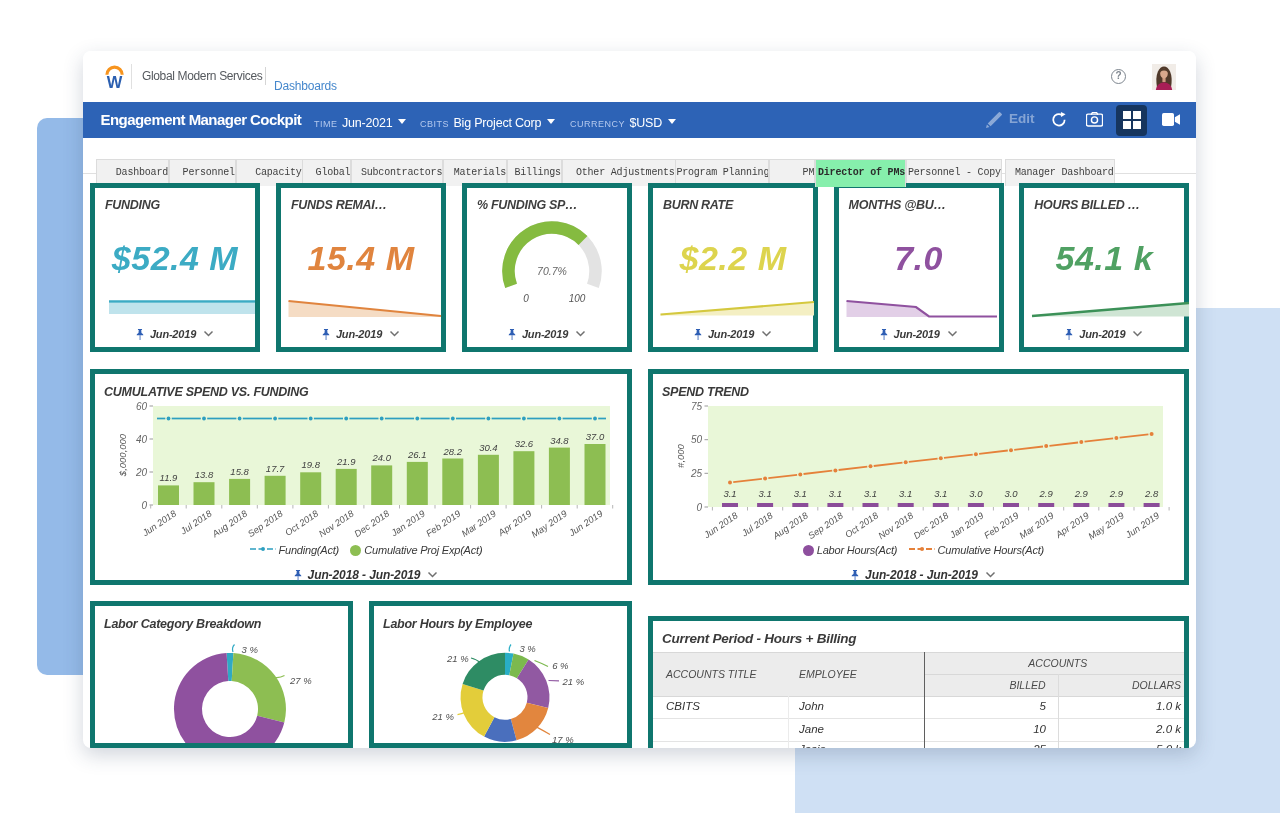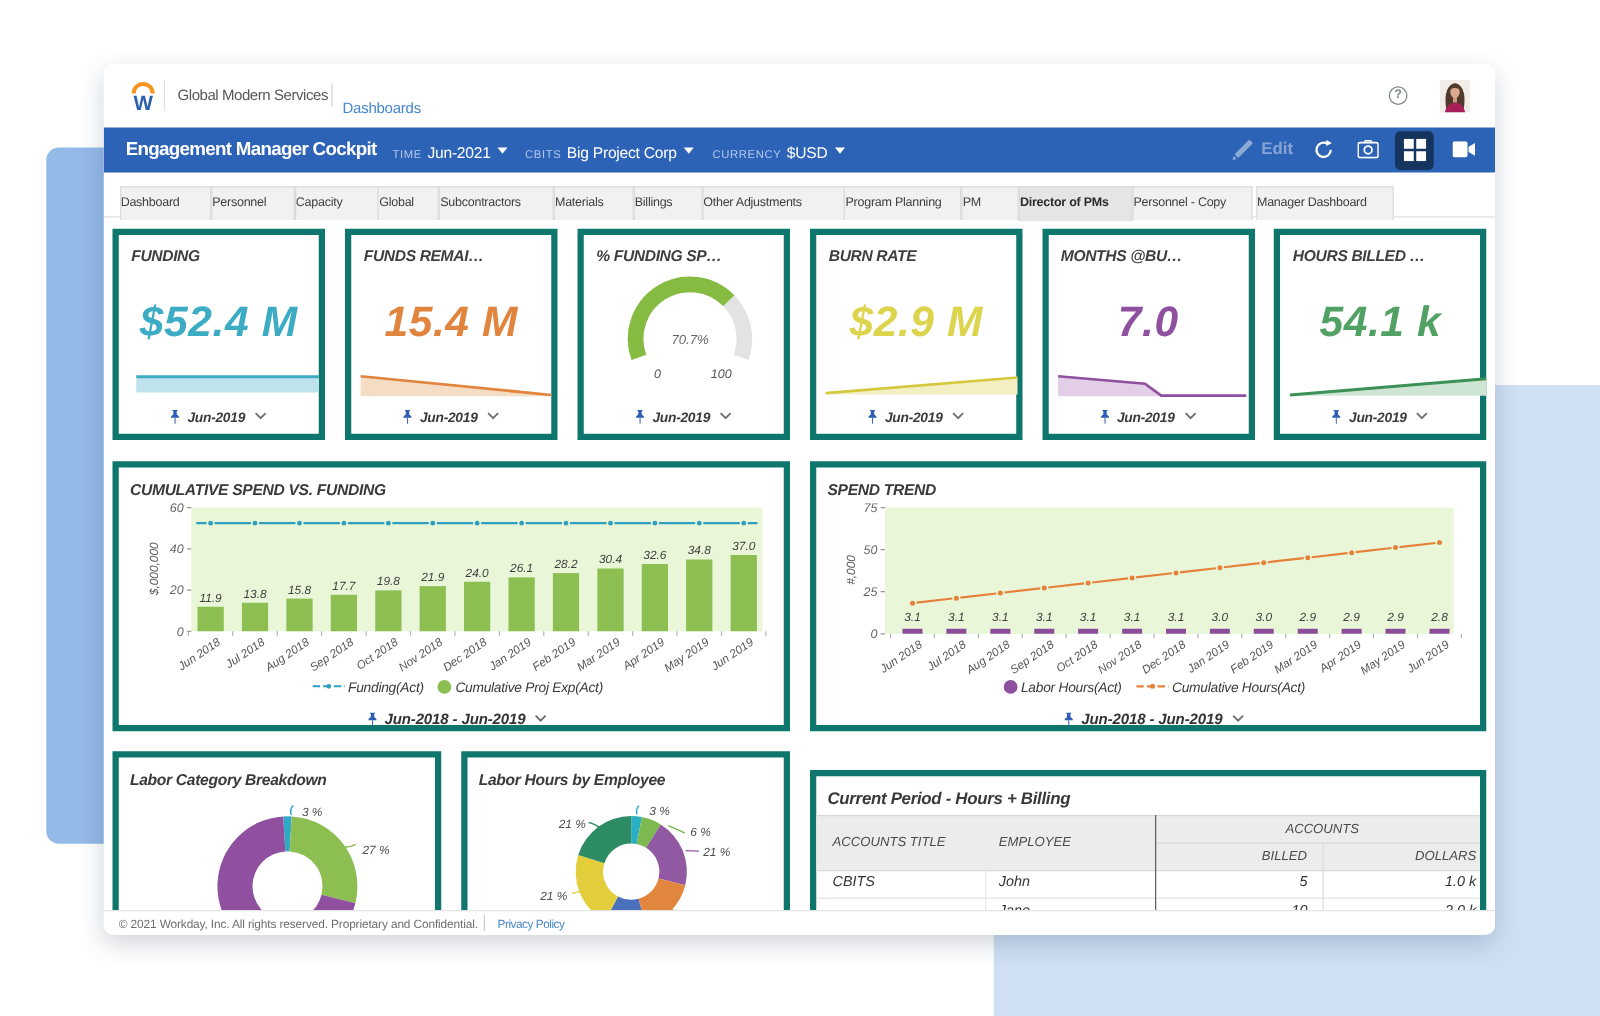--- a/index.html
+++ b/index.html
@@ -19,22 +19,22 @@
 .avatar { position:absolute; left:1069px; top:13px; width:24px; height:26px; }
 
 .bluebar { position:absolute; left:0; top:51px; width:1113px; height:36px; background:#2d63b6; color:#fff; }
 .bb-title { position:absolute; left:17.5px; top:8.5px; font-size:15px; font-weight:bold; letter-spacing:-0.55px; }
 .bb-lbl { font-size:9px; color:#b4c9ee; letter-spacing:0.5px; }
 .bb-val { font-size:12.5px; letter-spacing:-0.2px; color:#ffffff; }
 .bb-item { position:absolute; top:10.5px; white-space:nowrap; }
 .caret { display:inline-block; width:0; height:0; border-left:4.5px solid transparent; border-right:4.5px solid transparent; border-top:5.5px solid #fff; vertical-align:middle; margin-left:6px; margin-bottom:2px; }
 
 .tabs { position:absolute; left:0; top:96px; width:1113px; height:27px; border-bottom:1px solid #e0e0e0; }
-.tab { position:absolute; top:2px; height:27px; background:#f1f1f1; border:1px solid #dcdcdc; border-bottom:none; font-size:10px; letter-spacing:-0.2px; color:#3f3f3f; text-align:left; line-height:26px; white-space:nowrap; overflow:hidden; }
-.tab.active { background:#e5e5e5; color:#2b2b2b; font-weight:bold; height:28px; z-index:2; position:absolute; }
+.tab { position:absolute; top:12px; height:27px; background:#f1f1f1; border:1px solid #dcdcdc; border-bottom:none; font-size:10px; letter-spacing:-0.2px; color:#3f3f3f; text-align:right; line-height:26px; white-space:nowrap; overflow:hidden;font-family:Liberation Mono, monospace; }
+.tab.active { background:#86efac; color:#2b2b2b; font-weight:bold; height:28px; z-index:2; position:absolute; }
 
 .card { position:absolute; background:#fff; border:5px solid #0f766e;font-style:italic; }
 .kpi-title { position:absolute; left:10px; top:10px; font-size:12.5px; font-weight:bold; color:#3f3f3f; letter-spacing:-0.3px; }
 .kpi-val { position:absolute; left:0; width:100%; top:40px; height:60px; text-align:center; font-size:34px; font-weight:bold; line-height:60px; letter-spacing:0.5px; }
 .kpi-foot { position:absolute; left:0; bottom:7px; width:100%; text-align:center; font-size:11px; letter-spacing:-0.2px; color:#3a3a3a; font-weight:bold; }
 .chart-title { position:absolute; left:9px; top:11px; font-size:12.5px; letter-spacing:-0.25px; font-weight:bold; color:#3a3a3a; }
 .pin { display:inline-block; vertical-align:-2px; margin-right:6px; }
 .chev { display:inline-block; vertical-align:1px; margin-left:7px; }
 
 .winfooter { position:absolute; left:0; top:677px; width:1113px; height:20px; background:#ffffff; border-top:1px solid #e4e4e4; font-size:10px; letter-spacing:-0.1px; color:#6e6e6e; z-index:5; }
@@ -154,21 +154,21 @@
           </svg>
           <div class="kpi-foot"><svg class="pin" width="8" height="11.5" viewBox="0 0 9 13">
               <path d="M2.2 0 h4.6 v1.2 h-0.9 l0.3 3.2 c1.2 0.5 2 1.4 2.1 2.6 h-7.6 c0.1 -1.2 0.9 -2.1 2.1 -2.6 l0.3 -3.2 h-0.9 z" fill="#2e5eb4"></path>
               <rect x="4.1" y="7" width="0.9" height="5.6" fill="#2e5eb4"></rect>
             </svg>Jun-2019<svg class="chev" width="11" height="7" viewBox="0 0 11 7">
               <polyline points="1.5,1.5 5.5,5.5 9.5,1.5" fill="none" stroke="#707070" stroke-width="1.5"></polyline>
             </svg></div>
         </div>
         <div class="card" style="left:565px;top:132px;width:170px;height:169px;">
           <div class="kpi-title">BURN RATE</div>
-          <div class="kpi-val" style="color:#ddd44e">$2.9 M</div>
+          <div class="kpi-val" style="color:#ddd44e">$2.2 M</div>
           <svg style="position:absolute;left:6px;top:108px;" width="160" height="22" viewBox="0 0 160 22">
             <path d="M1.5 18.5 L155 6 L155 19.5 L1.5 19.5 Z" fill="#f4efc3"></path>
             <path d="M1.5 18.5 L155 6" stroke="#d4c83e" stroke-width="2.2" fill="none"></path>
           </svg>
           <div class="kpi-foot"><svg class="pin" width="8" height="11.5" viewBox="0 0 9 13">
               <path d="M2.2 0 h4.6 v1.2 h-0.9 l0.3 3.2 c1.2 0.5 2 1.4 2.1 2.6 h-7.6 c0.1 -1.2 0.9 -2.1 2.1 -2.6 l0.3 -3.2 h-0.9 z" fill="#2e5eb4"></path>
               <rect x="4.1" y="7" width="0.9" height="5.6" fill="#2e5eb4"></rect>
             </svg>Jun-2019<svg class="chev" width="11" height="7" viewBox="0 0 11 7">
               <polyline points="1.5,1.5 5.5,5.5 9.5,1.5" fill="none" stroke="#707070" stroke-width="1.5"></polyline>
             </svg></div>
@@ -469,19 +469,14 @@
             <div style="position:absolute;left:13px;top:90.6px;font-size:11.5px;color:#333;"></div>
             <div style="position:absolute;left:146px;top:90.6px;font-size:11.5px;color:#333;">Josie</div>
             <div style="position:absolute;left:270px;top:90.6px;width:123px;text-align:right;font-size:11.5px;color:#333;">25</div>
             <div style="position:absolute;left:405px;top:90.6px;width:123px;text-align:right;font-size:11.5px;color:#333;">5.0 k</div>
             <div style="position:absolute;left:135px;top:44px;width:1px;height:73px;background:#ebebeb;"></div>
             <div style="position:absolute;left:405px;top:22px;width:1px;height:95px;background:#dcdcdc;"></div>
             <div style="position:absolute;left:270.6px;top:0;width:1.5px;height:117px;background:#5f5f5f;"></div>
           </div>
         </div>
       </div>
-    <div class="winfooter">
-      <div class="txt" style="font-size:9.5px;letter-spacing:-0.1px;top:5px;">© 2021 Workday, Inc. All rights reserved. Proprietary and Confidential.</div>
-      <div class="sep"></div>
-      <div class="pp">Privacy Policy</div>
-    </div>
   </div>
 </div>
 
 </body></html>

